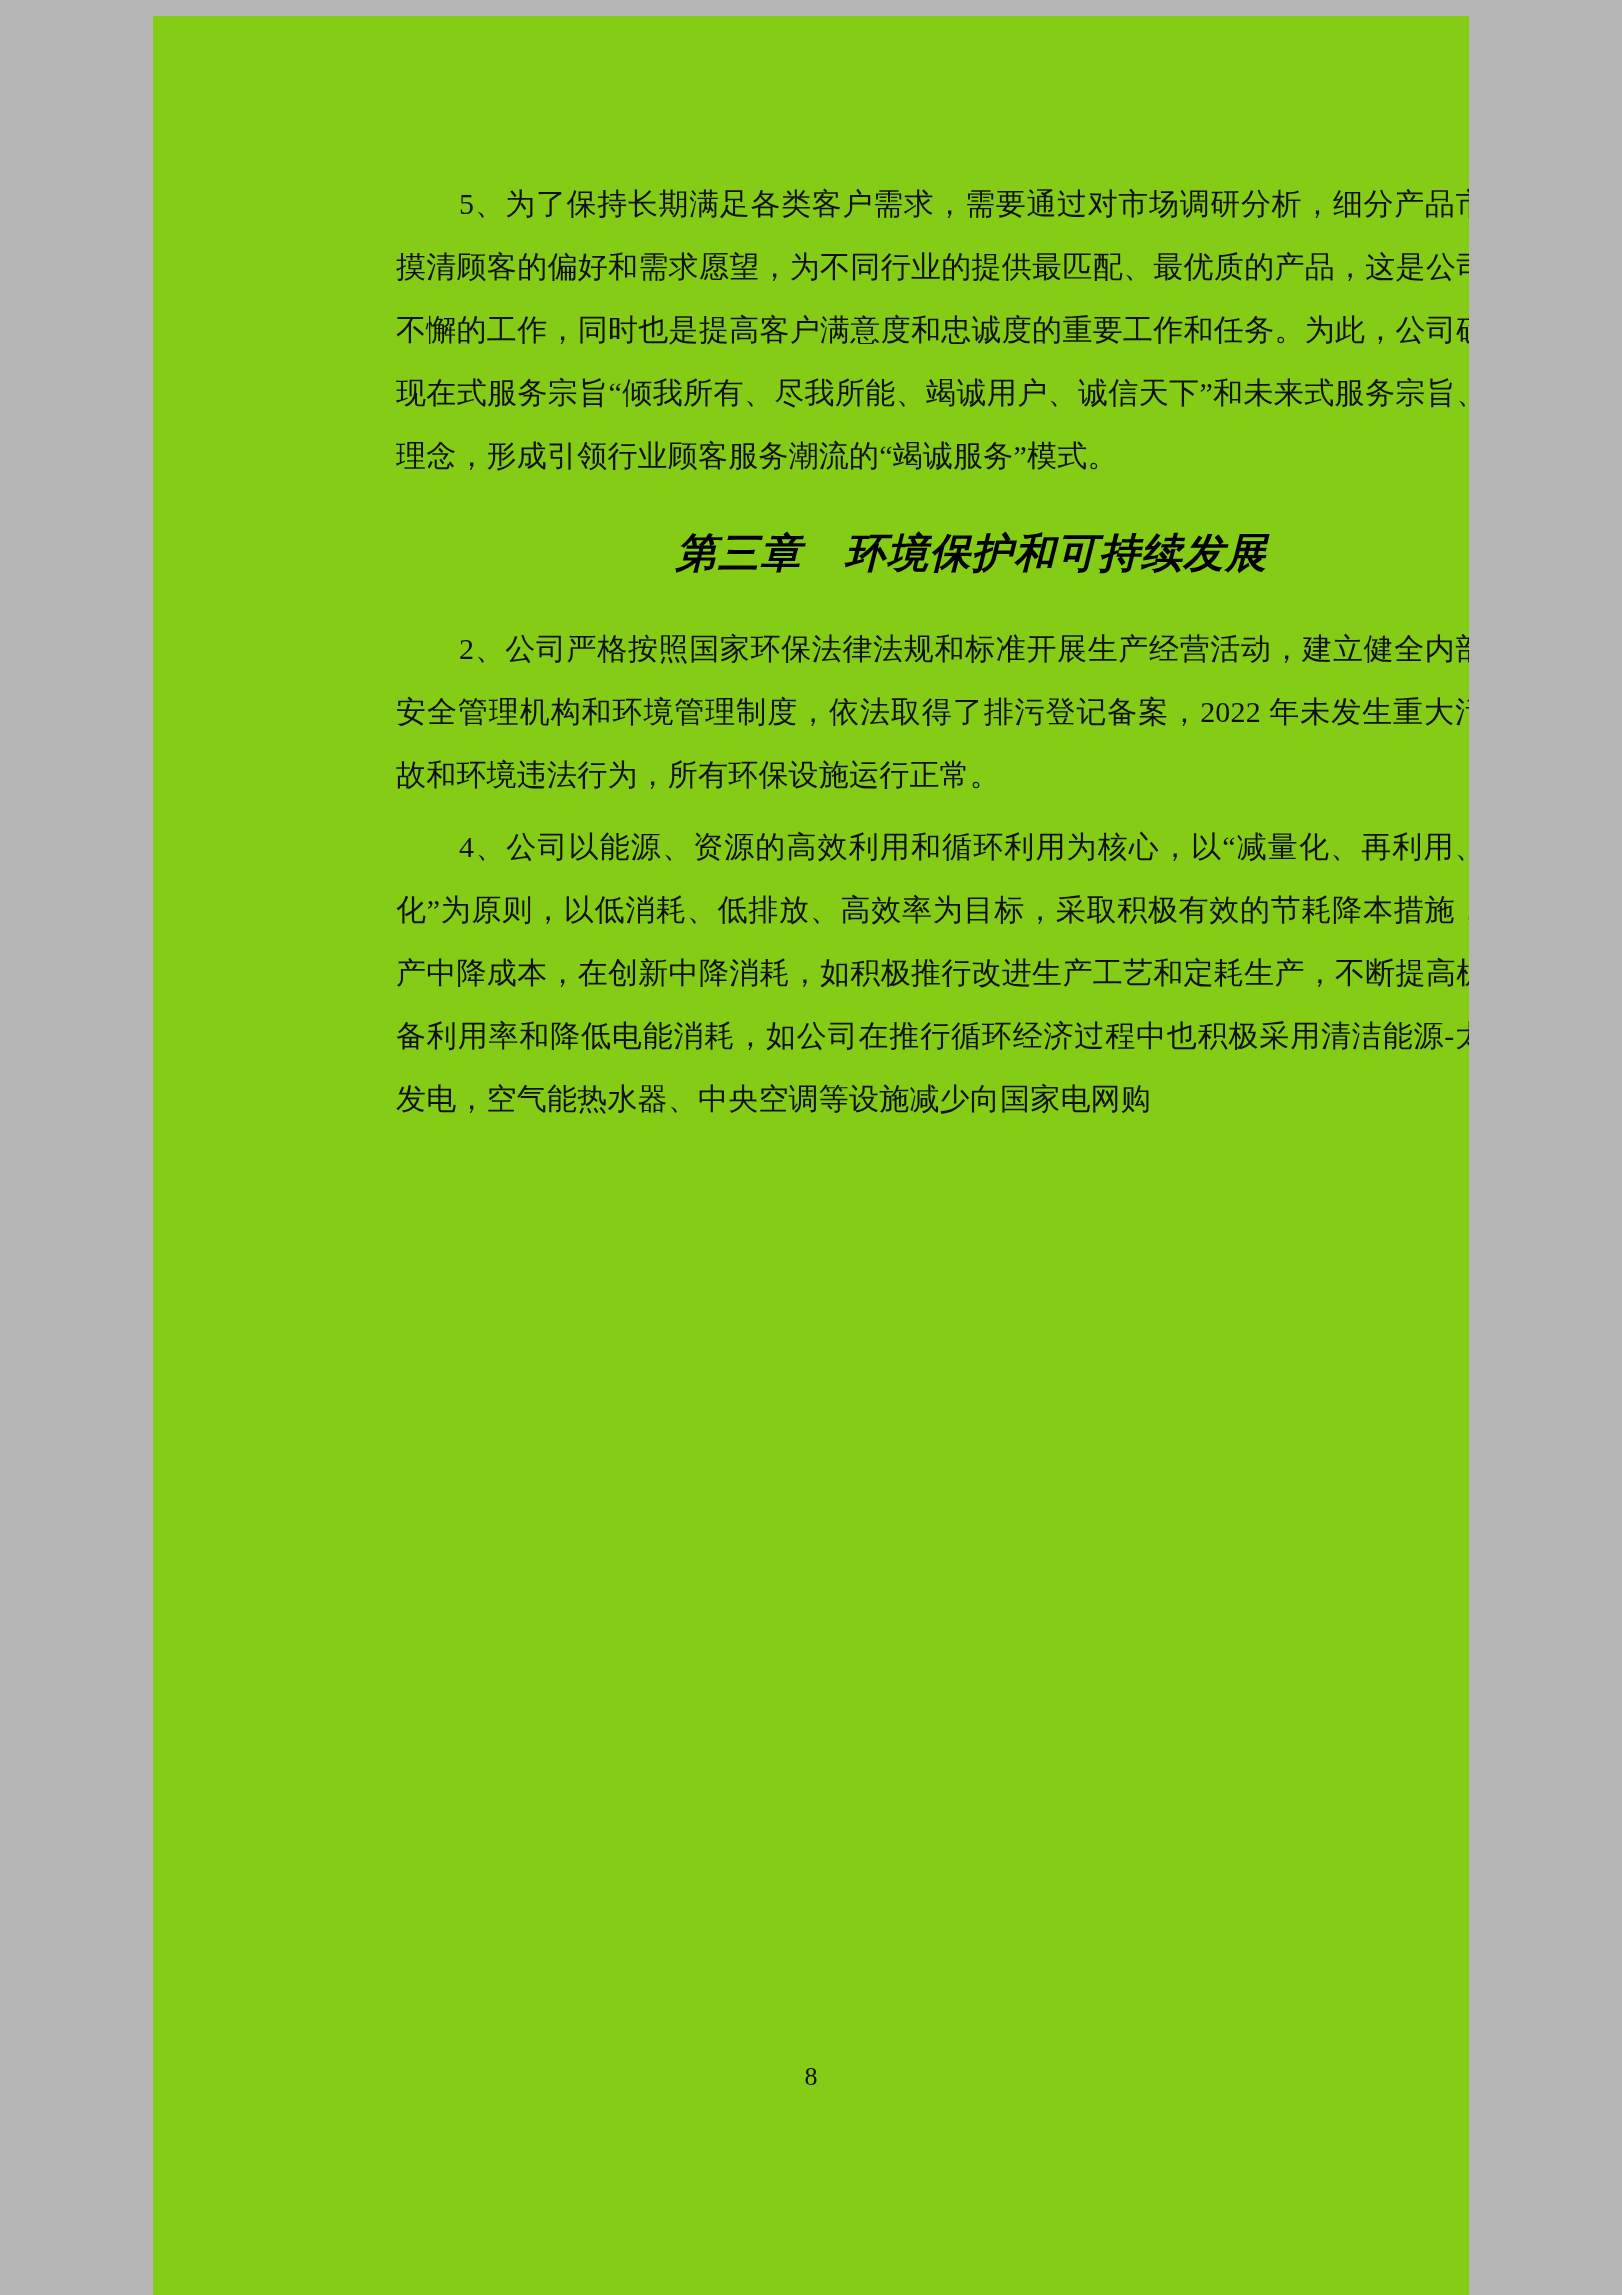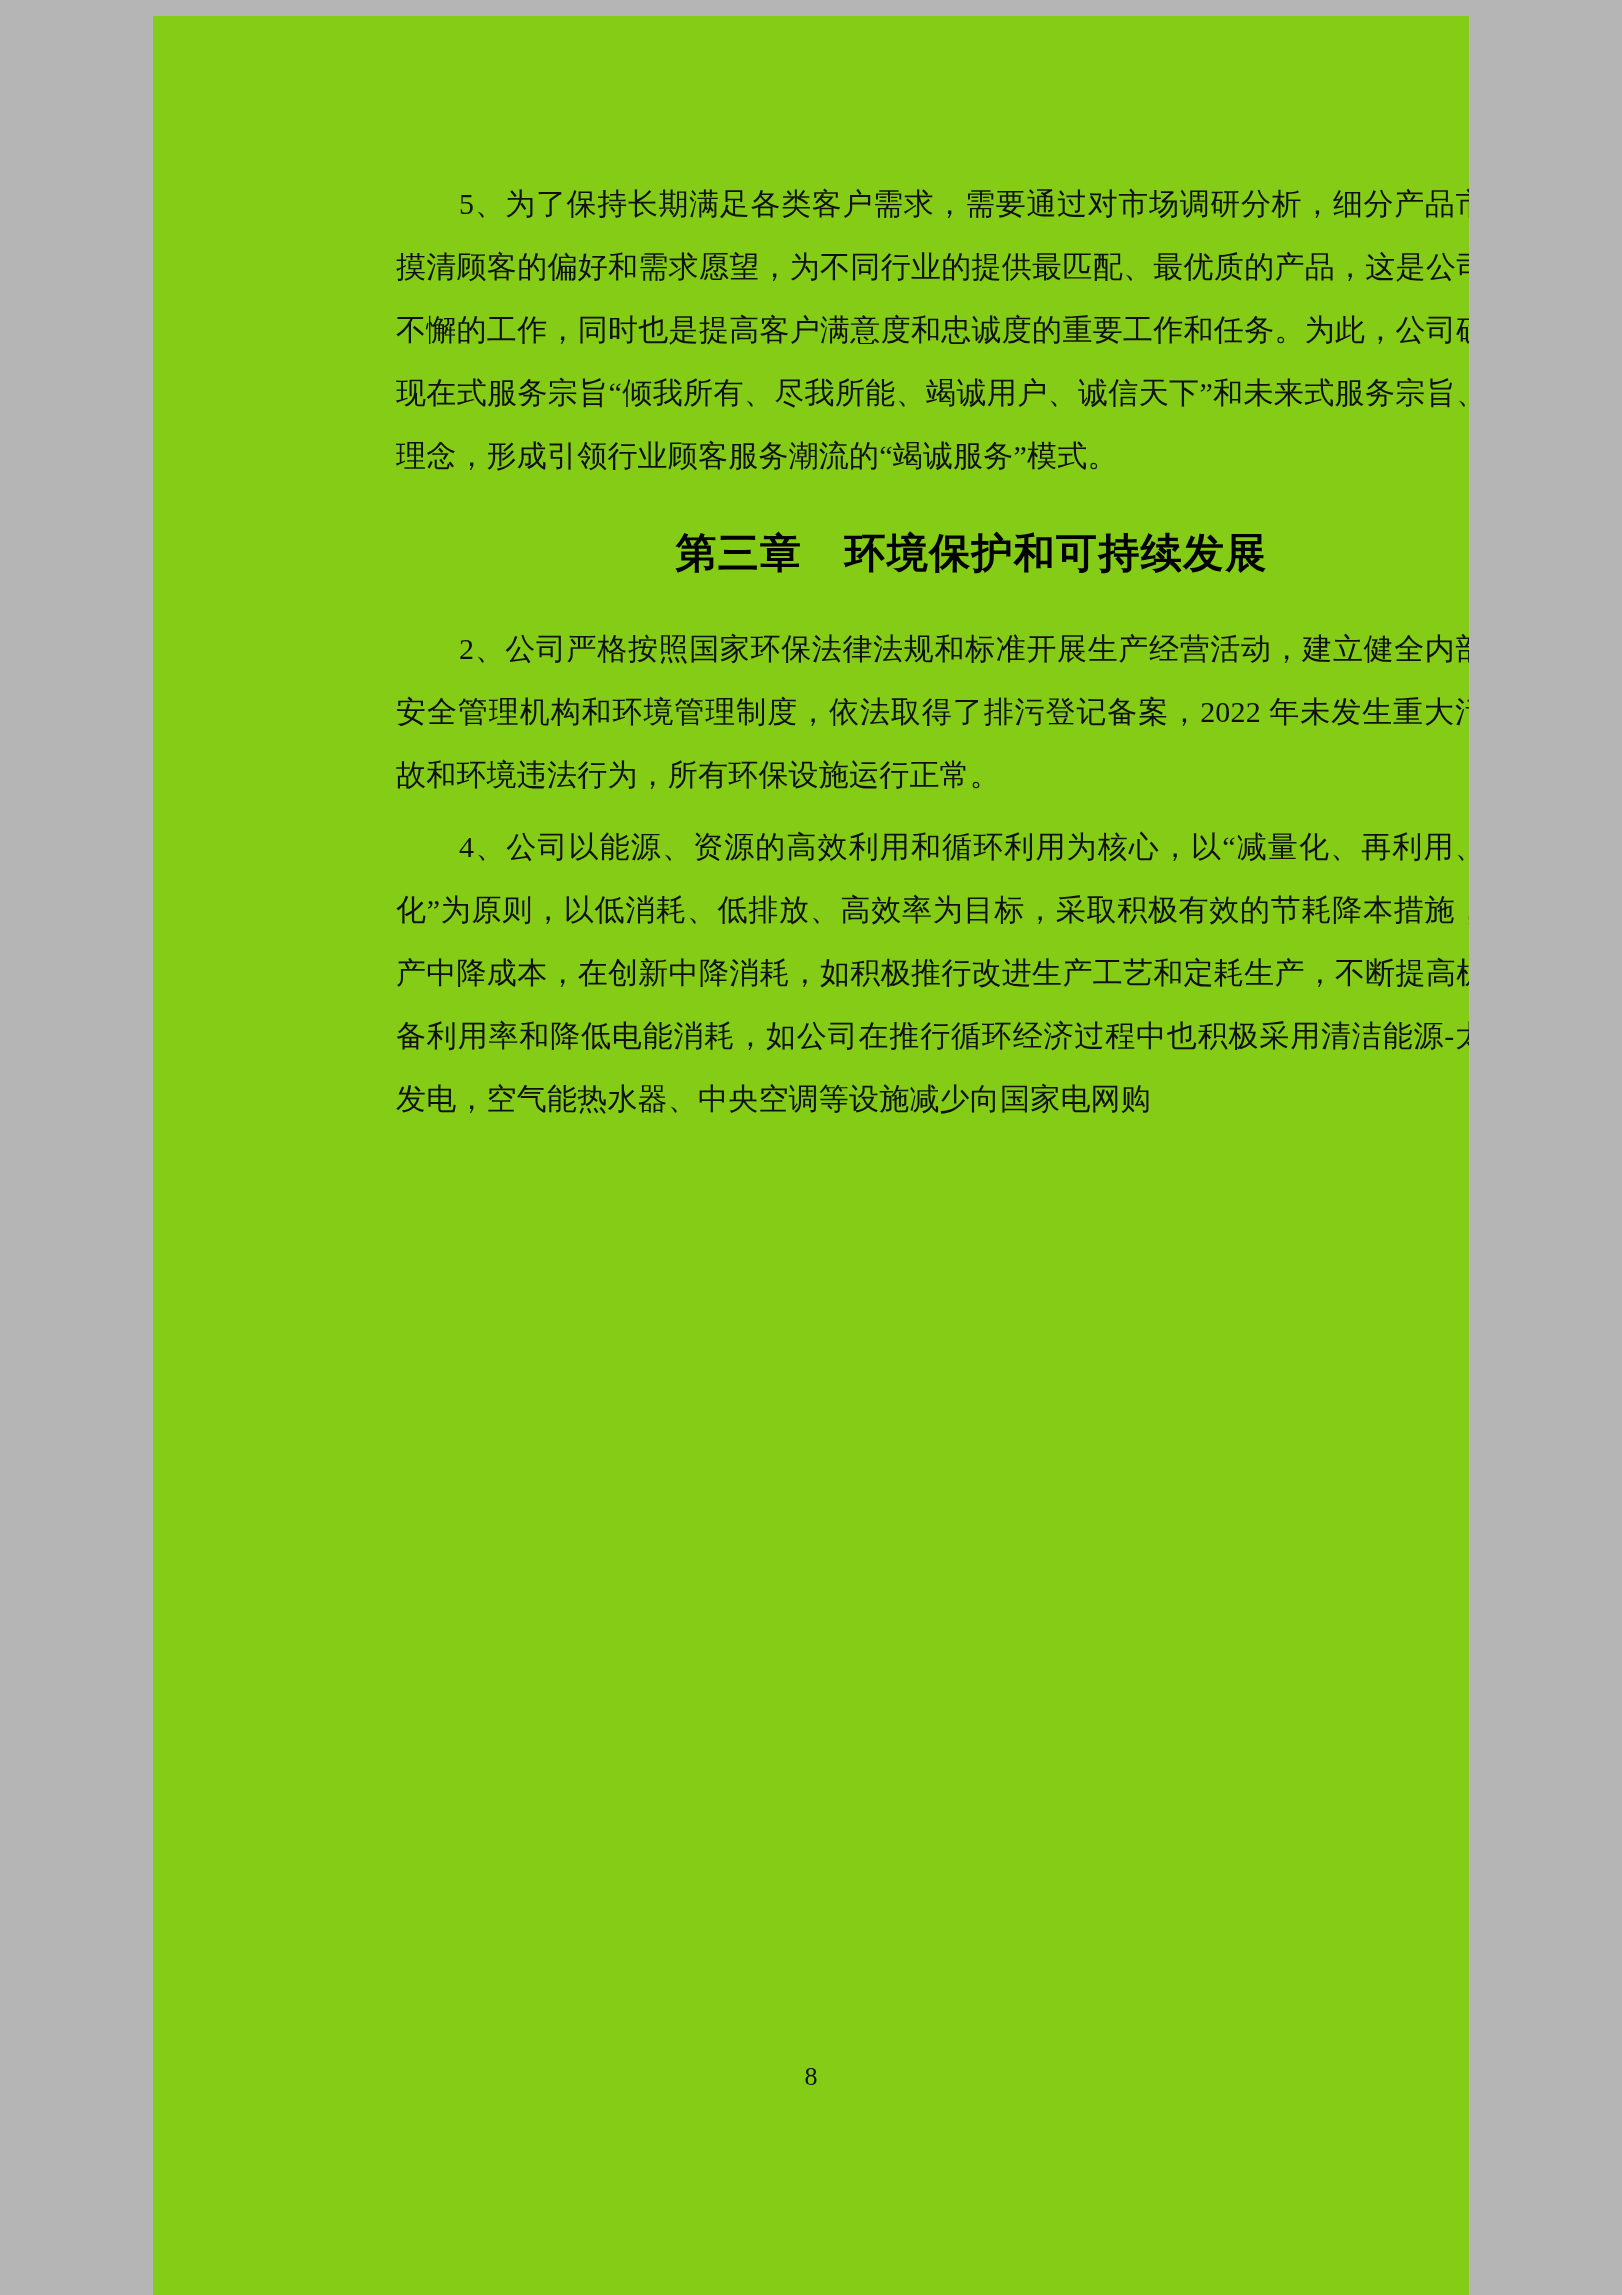--- a/index.html
+++ b/index.html
@@ -37,20 +37,21 @@
   }
   .chapter-title {
     font-family: "DejaVu Sans", "Liberation Sans", sans-serif;
     font-weight: bold;
     font-size: 41px;
     line-height: 65px;
     color: #000000;
     text-align: center;
     margin: 34px 0 31px 0;
     letter-spacing: 1.3px;
+    font-style: italic;
   }
   .page-number {
     position: absolute;
     left: 0;
     right: 0;
     top: 2046px;
     text-align: center;
     font-family: "Liberation Serif", "DejaVu Serif", serif;
     font-size: 26px;
     color: #111111;

